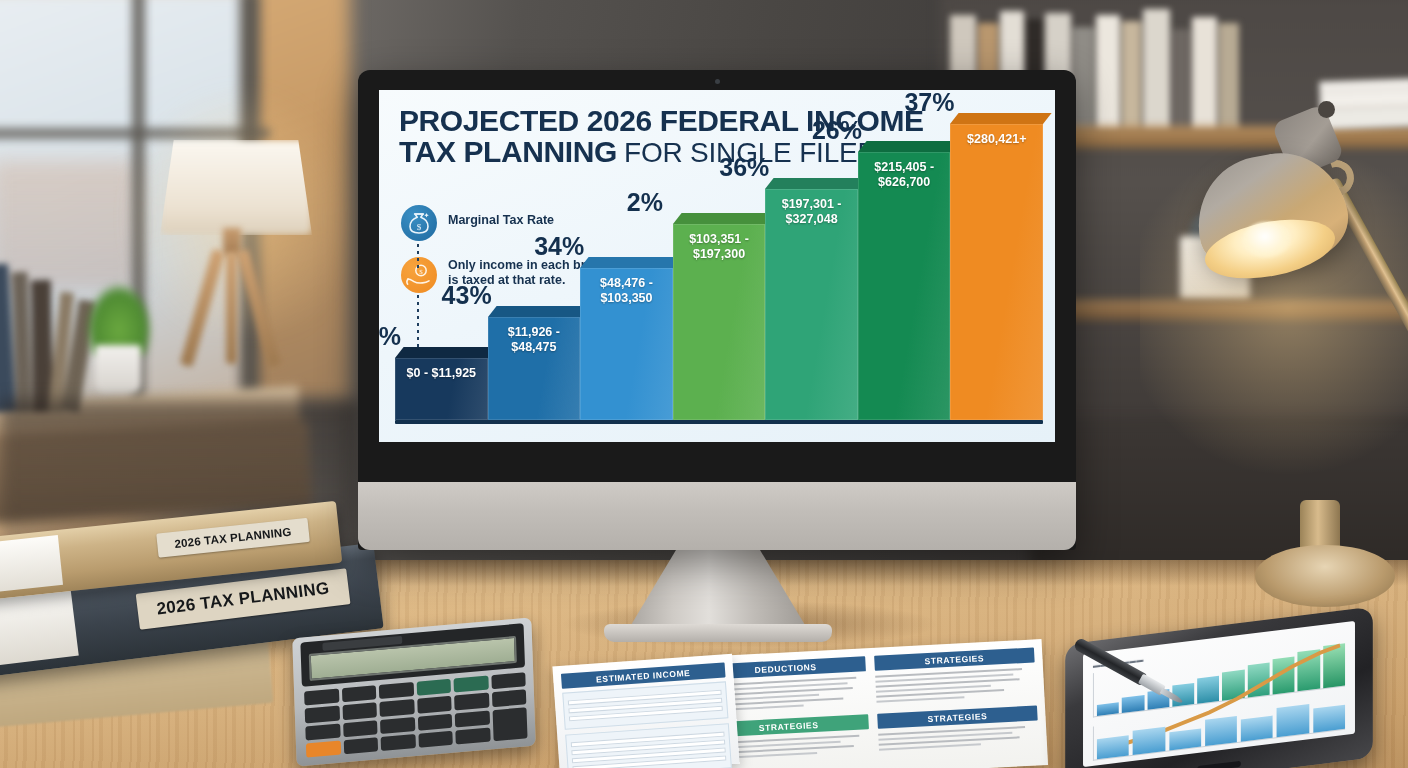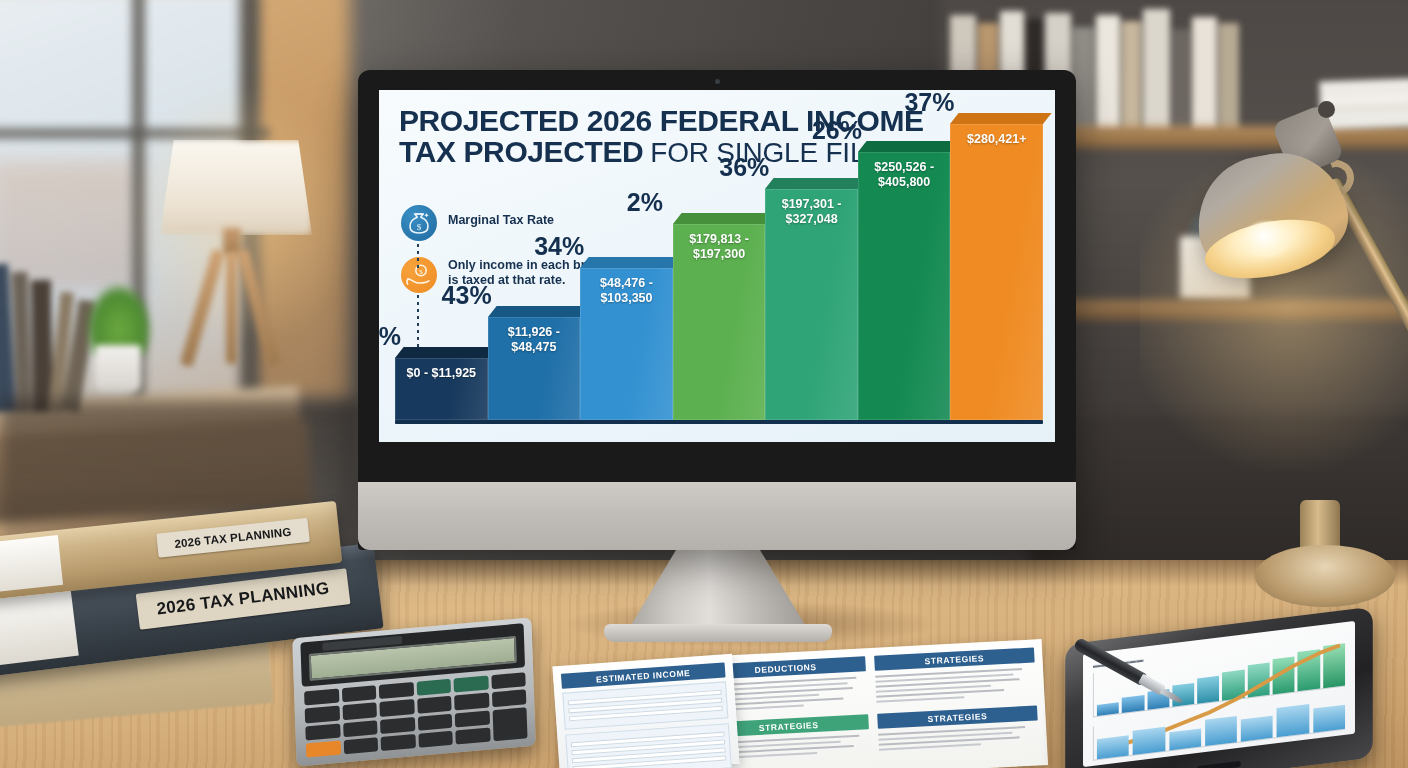--- a/index.html
+++ b/index.html
@@ -544,21 +544,21 @@
 
   <div class="monitor">
     <div class="bezel-cam"></div>
     <div class="monitor-chin"></div>
 
     <div class="screen">
       <div class="info">
 
         <div class="title">
           <span class="l1">PROJECTED 2026 FEDERAL INCOME</span>
-          <span class="l2">TAX PROJECTED</span><span class="l2b">FOR SINGLE FILERS</span>
+          <span class="l2">TAX PLANNING</span><span class="l2b">FOR SINGLE FILERS</span>
         </div>
 
         <div class="legend">
           <div class="leg-row">
             <div class="leg-ico blue">
               <svg viewBox="0 0 36 36" width="36" height="36">
                 <path d="M14 9 h8 l-2.2 3.2 c4.6 1.6 7.2 5.4 7.2 9.3 c0 4.2-3.6 6.5-9 6.5 s-9-2.3-9-6.5 c0-3.9 2.6-7.7 7.2-9.3 Z" fill="none" stroke="#eaf4fb" stroke-width="1.6" stroke-linejoin="round"></path>
                 <path d="M13.6 9 h8.8" stroke="#eaf4fb" stroke-width="1.6" stroke-linecap="round"></path>
                 <text x="18" y="25" font-size="9" fill="#eaf4fb" text-anchor="middle" font-family="Liberation Serif, serif">$</text>
                 <path d="M25.5 8 l.7 1.6 1.6 .7 -1.6 .7 -.7 1.6 -.7-1.6 -1.6-.7 1.6-.7 Z" fill="#eaf4fb"></path>
@@ -603,35 +603,35 @@
               <div class="bar-wrap">
                 <div class="bar" style="height: 152px; background: linear-gradient(100deg, rgb(51, 145, 209) 0%, rgb(51, 145, 209) 60%, rgba(255, 255, 255, 0.1) 100%), rgb(51, 145, 209);">
                   <div class="top3d" style="background: rgb(38, 118, 172);"></div>
                   <div class="bar-range">$48,476 - $103,350</div>
                   <div class="bar-pct">34%</div>
                 </div>
               </div>
               <div class="bar-wrap">
                 <div class="bar" style="height: 196px; background: linear-gradient(100deg, rgb(92, 176, 79) 0%, rgb(92, 176, 79) 60%, rgba(255, 255, 255, 0.1) 100%), rgb(92, 176, 79);">
                   <div class="top3d" style="background: rgb(70, 144, 60);"></div>
-                  <div class="bar-range">$179,813 - $197,300</div>
+                  <div class="bar-range">$103,351 - $197,300</div>
                   <div class="bar-pct">2%</div>
                 </div>
               </div>
               <div class="bar-wrap">
                 <div class="bar" style="height: 231px; background: linear-gradient(100deg, rgb(47, 164, 119) 0%, rgb(47, 164, 119) 60%, rgba(255, 255, 255, 0.1) 100%), rgb(47, 164, 119);">
                   <div class="top3d" style="background: rgb(35, 128, 92);"></div>
                   <div class="bar-range">$197,301 - $327,048</div>
                   <div class="bar-pct">36%</div>
                 </div>
               </div>
               <div class="bar-wrap">
                 <div class="bar" style="height: 268px; background: linear-gradient(100deg, rgb(20, 138, 82) 0%, rgb(20, 138, 82) 60%, rgba(255, 255, 255, 0.1) 100%), rgb(20, 138, 82);">
                   <div class="top3d" style="background: rgb(14, 109, 64);"></div>
-                  <div class="bar-range">$250,526 - $405,800</div>
+                  <div class="bar-range">$215,405 - $626,700</div>
                   <div class="bar-pct">26%</div>
                 </div>
               </div>
               <div class="bar-wrap">
                 <div class="bar" style="height: 296px; background: linear-gradient(100deg, rgb(239, 139, 34) 0%, rgb(239, 139, 34) 60%, rgba(255, 255, 255, 0.1) 100%), rgb(239, 139, 34);">
                   <div class="top3d" style="background: rgb(207, 116, 20);"></div>
                   <div class="bar-range">$280,421+</div>
                   <div class="bar-pct">37%</div>
                 </div>
               </div>

